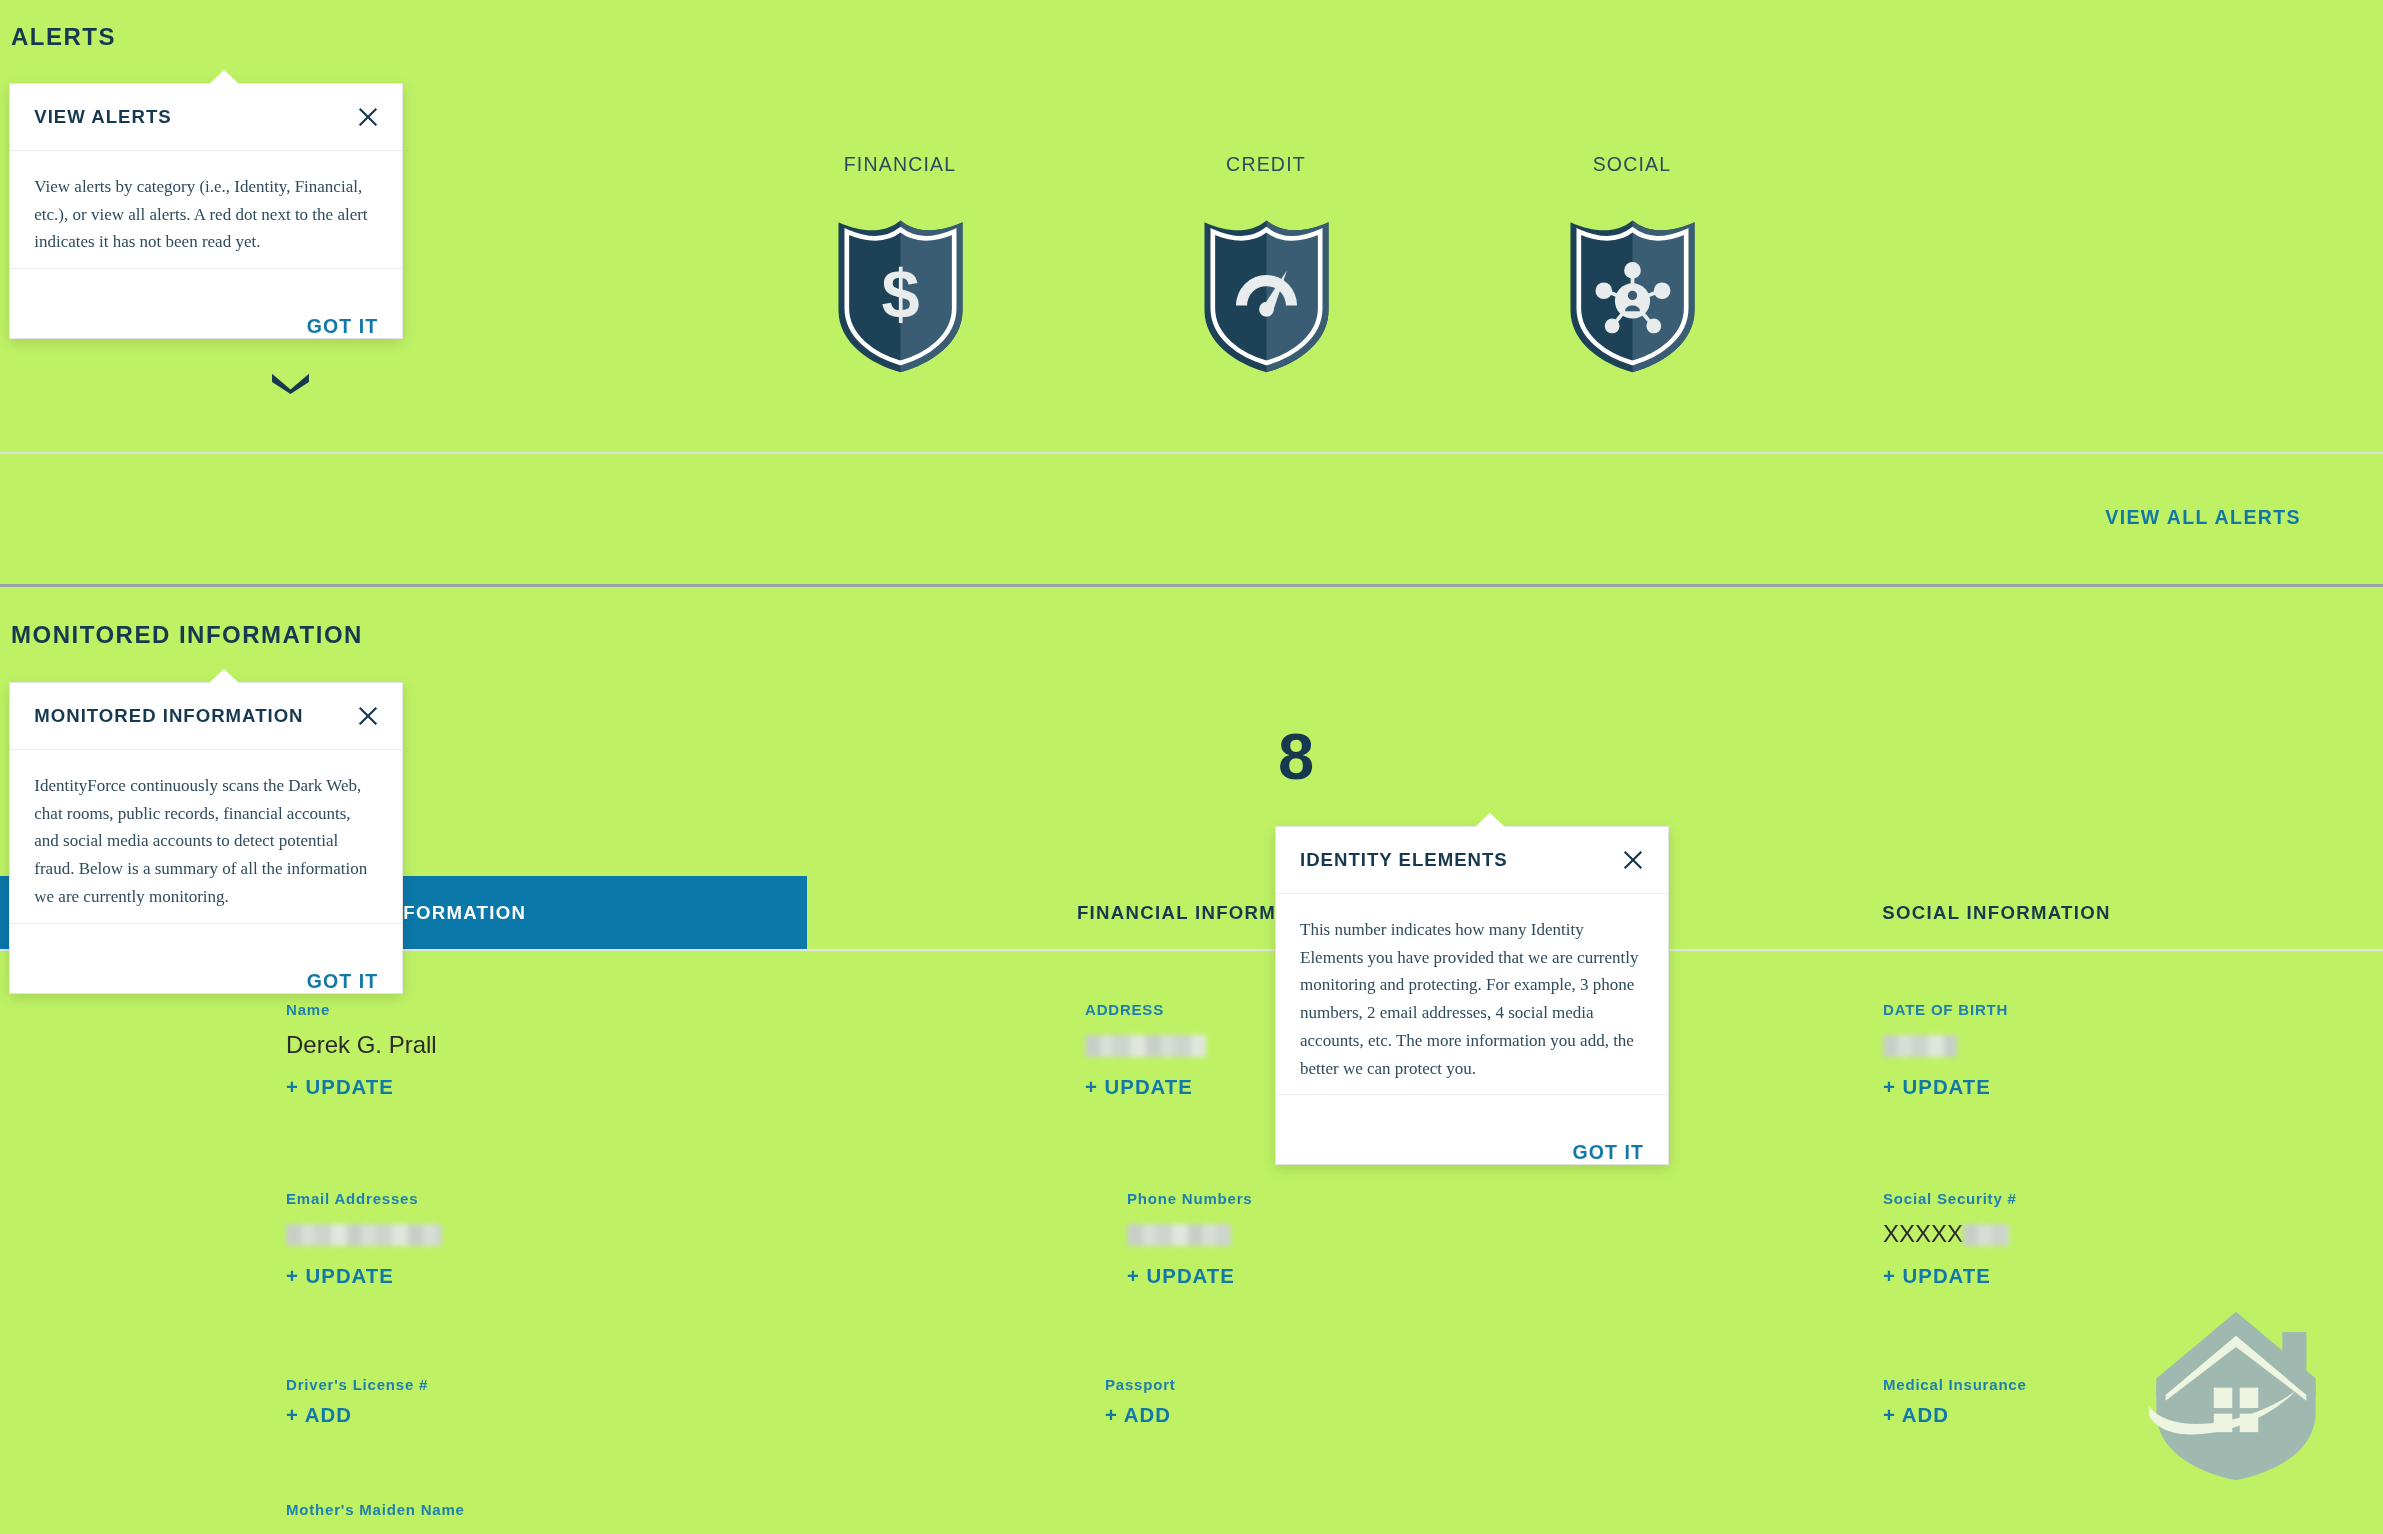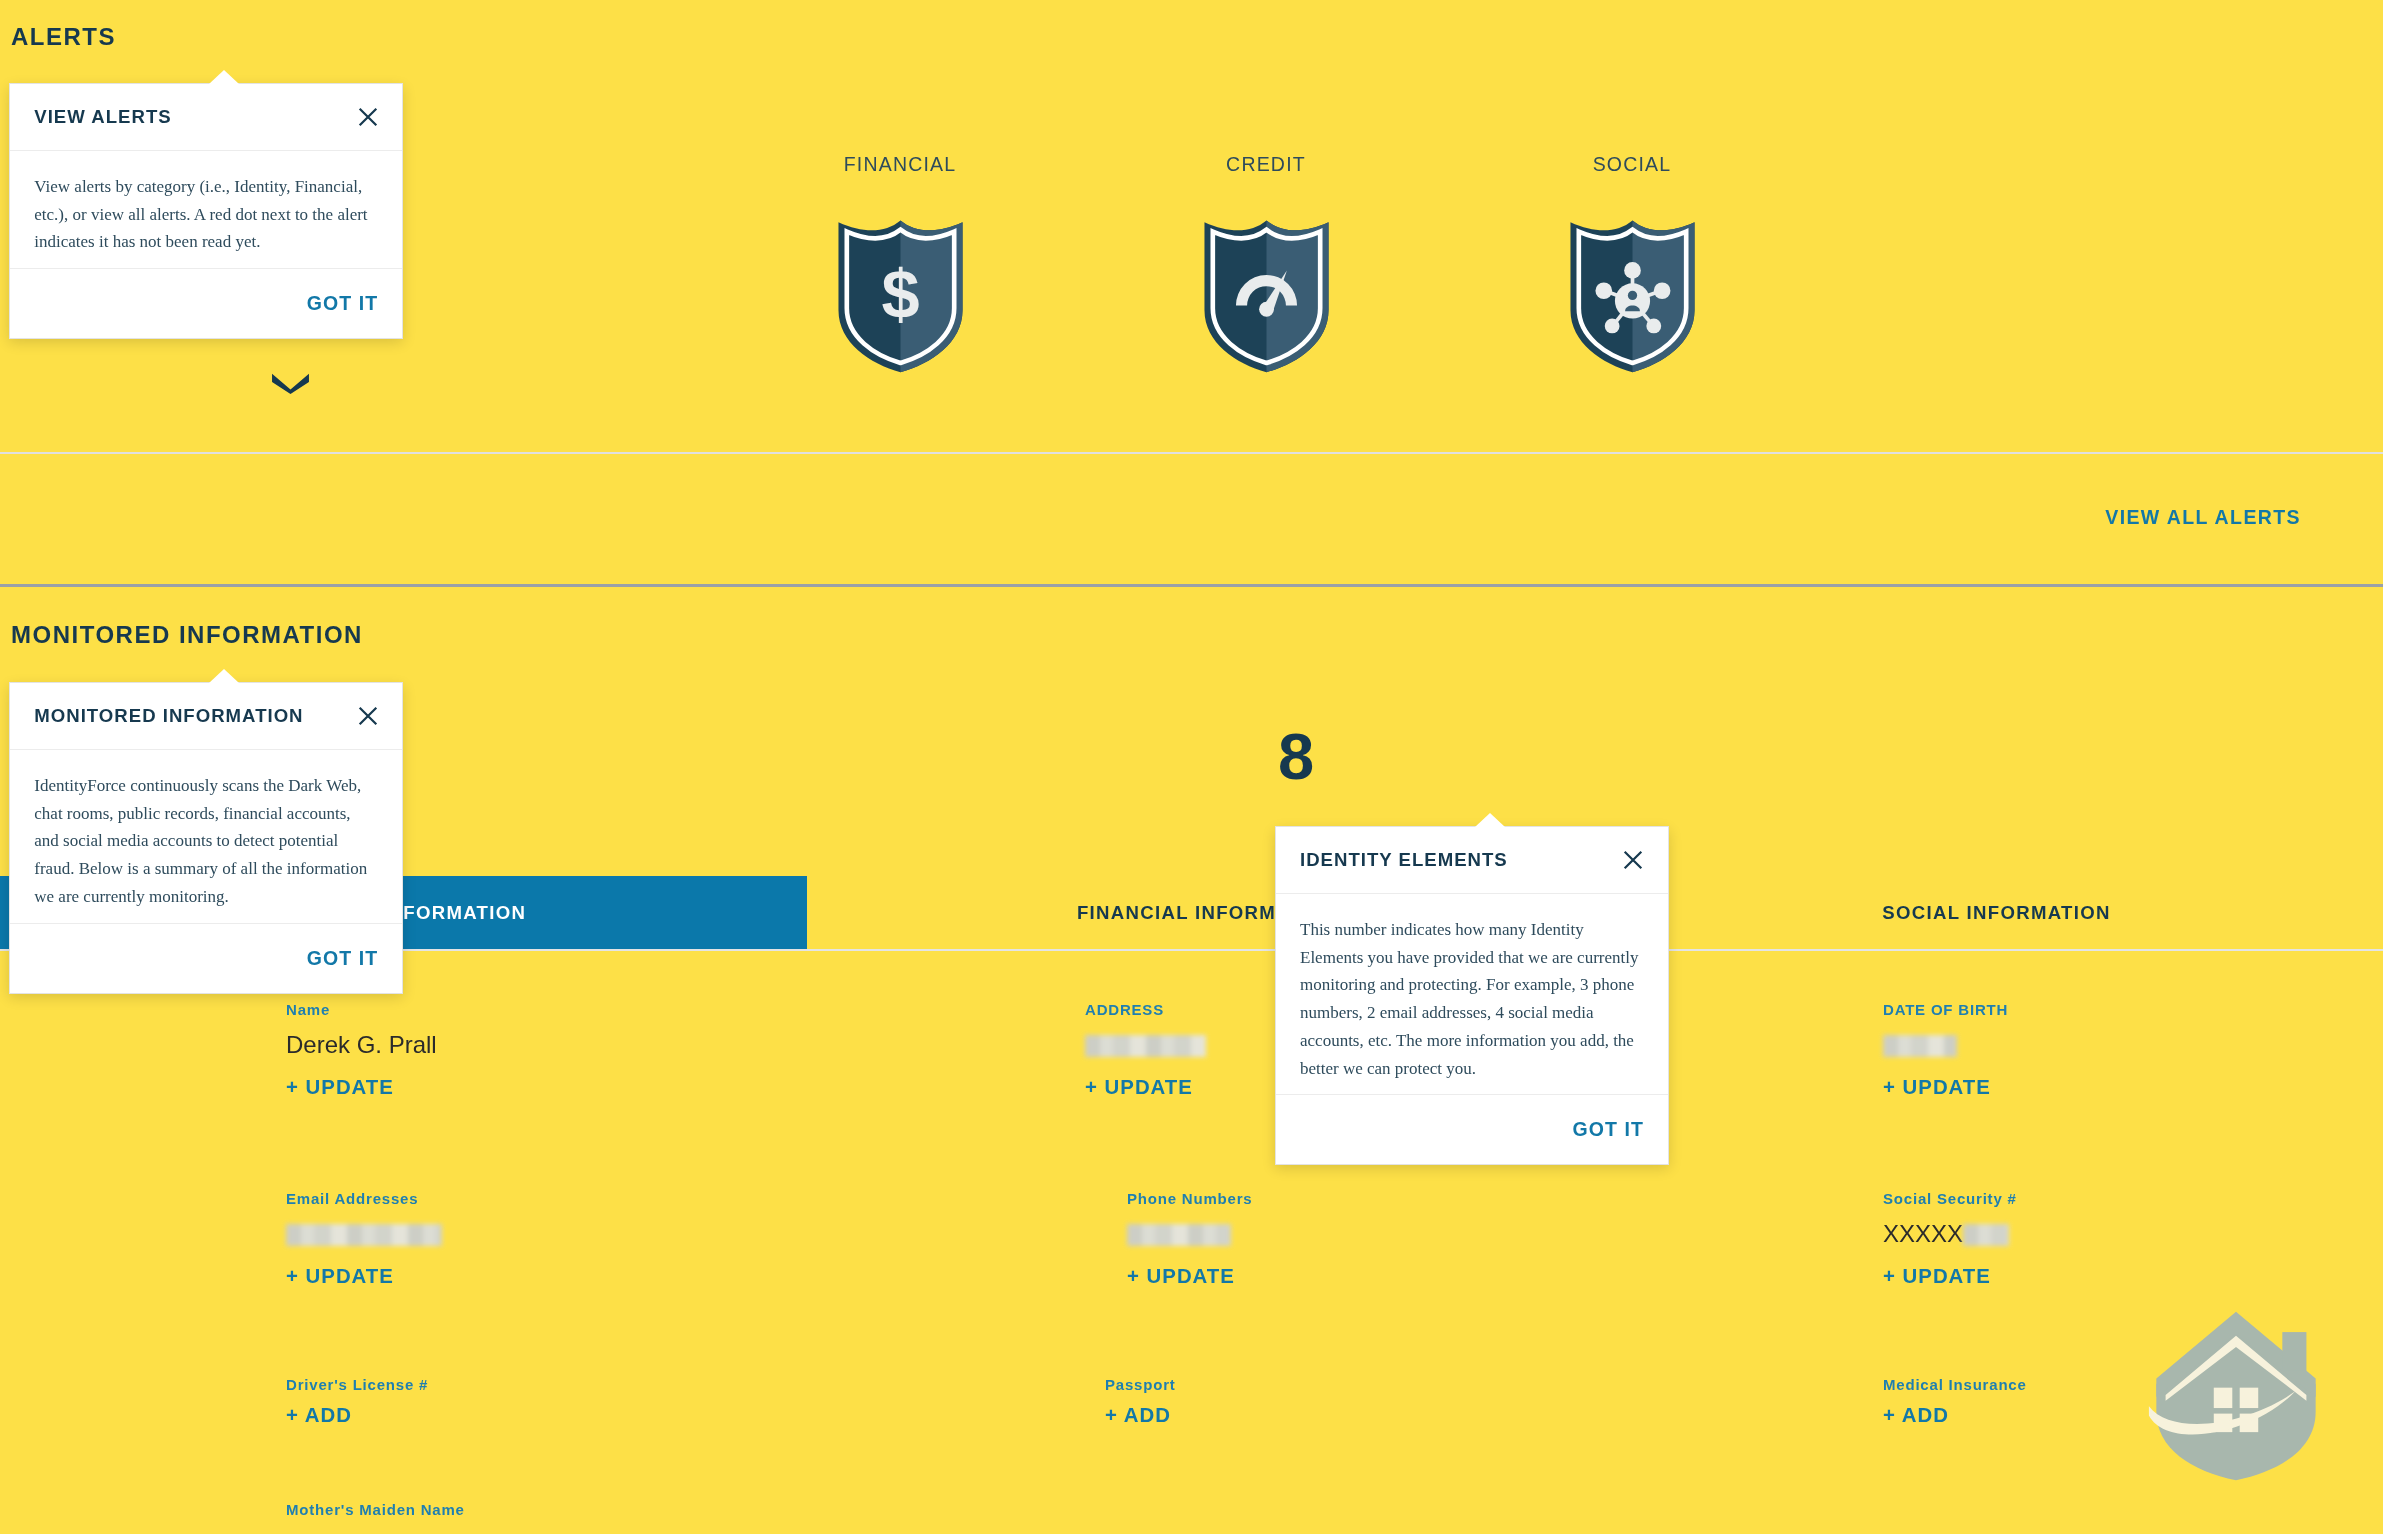--- a/index.html
+++ b/index.html
@@ -3,21 +3,21 @@
 <meta charset="utf-8">
 <style>
   * { box-sizing: border-box; margin: 0; padding: 0; }
   html, body {
     width: 2384px;
     height: 1534px;
     background: #f6f6f6;
     font-family: "Liberation Sans", sans-serif;
     overflow: hidden;
   }
-  .page { position: relative; width: 2384px; height: 1534px; background: #fde047; }
+  .page { position: relative; width: 2384px; height: 1534px; background: #bef264; }
 
   
   .section-title {
     position: absolute;
     font-size: 24px;
     font-weight: bold;
     letter-spacing: 1.5px;
     color: #16394f;
     font-family: "Liberation Sans", sans-serif;
   }
@@ -192,21 +192,21 @@
   .tt-body {
     padding: 22px 24px 12px 24px;
     font-size: 17px;
     line-height: 1.63;
     color: #2e4b5c;
     border-bottom: 0.9px solid #ececec;
     font-family: Liberation Serif, serif;
   }
   .tt-foot {
     height: 69px;
-    display: flex; align-items: center; justify-content: flex-end;
+    display: flex; align-items: flex-end; justify-content: flex-end;
     padding: 0 24px;
   }
   .tt-gotit {
     font-size: 19.5px; font-weight: bold; letter-spacing: 1.1px;
     color: #1278a8;
     background: none; border: none; cursor: pointer;
     font-family: "Liberation Sans", sans-serif;
   }
 
   #tooltip-alerts { left: 9.3px; top: 83px; width: 394px; }

